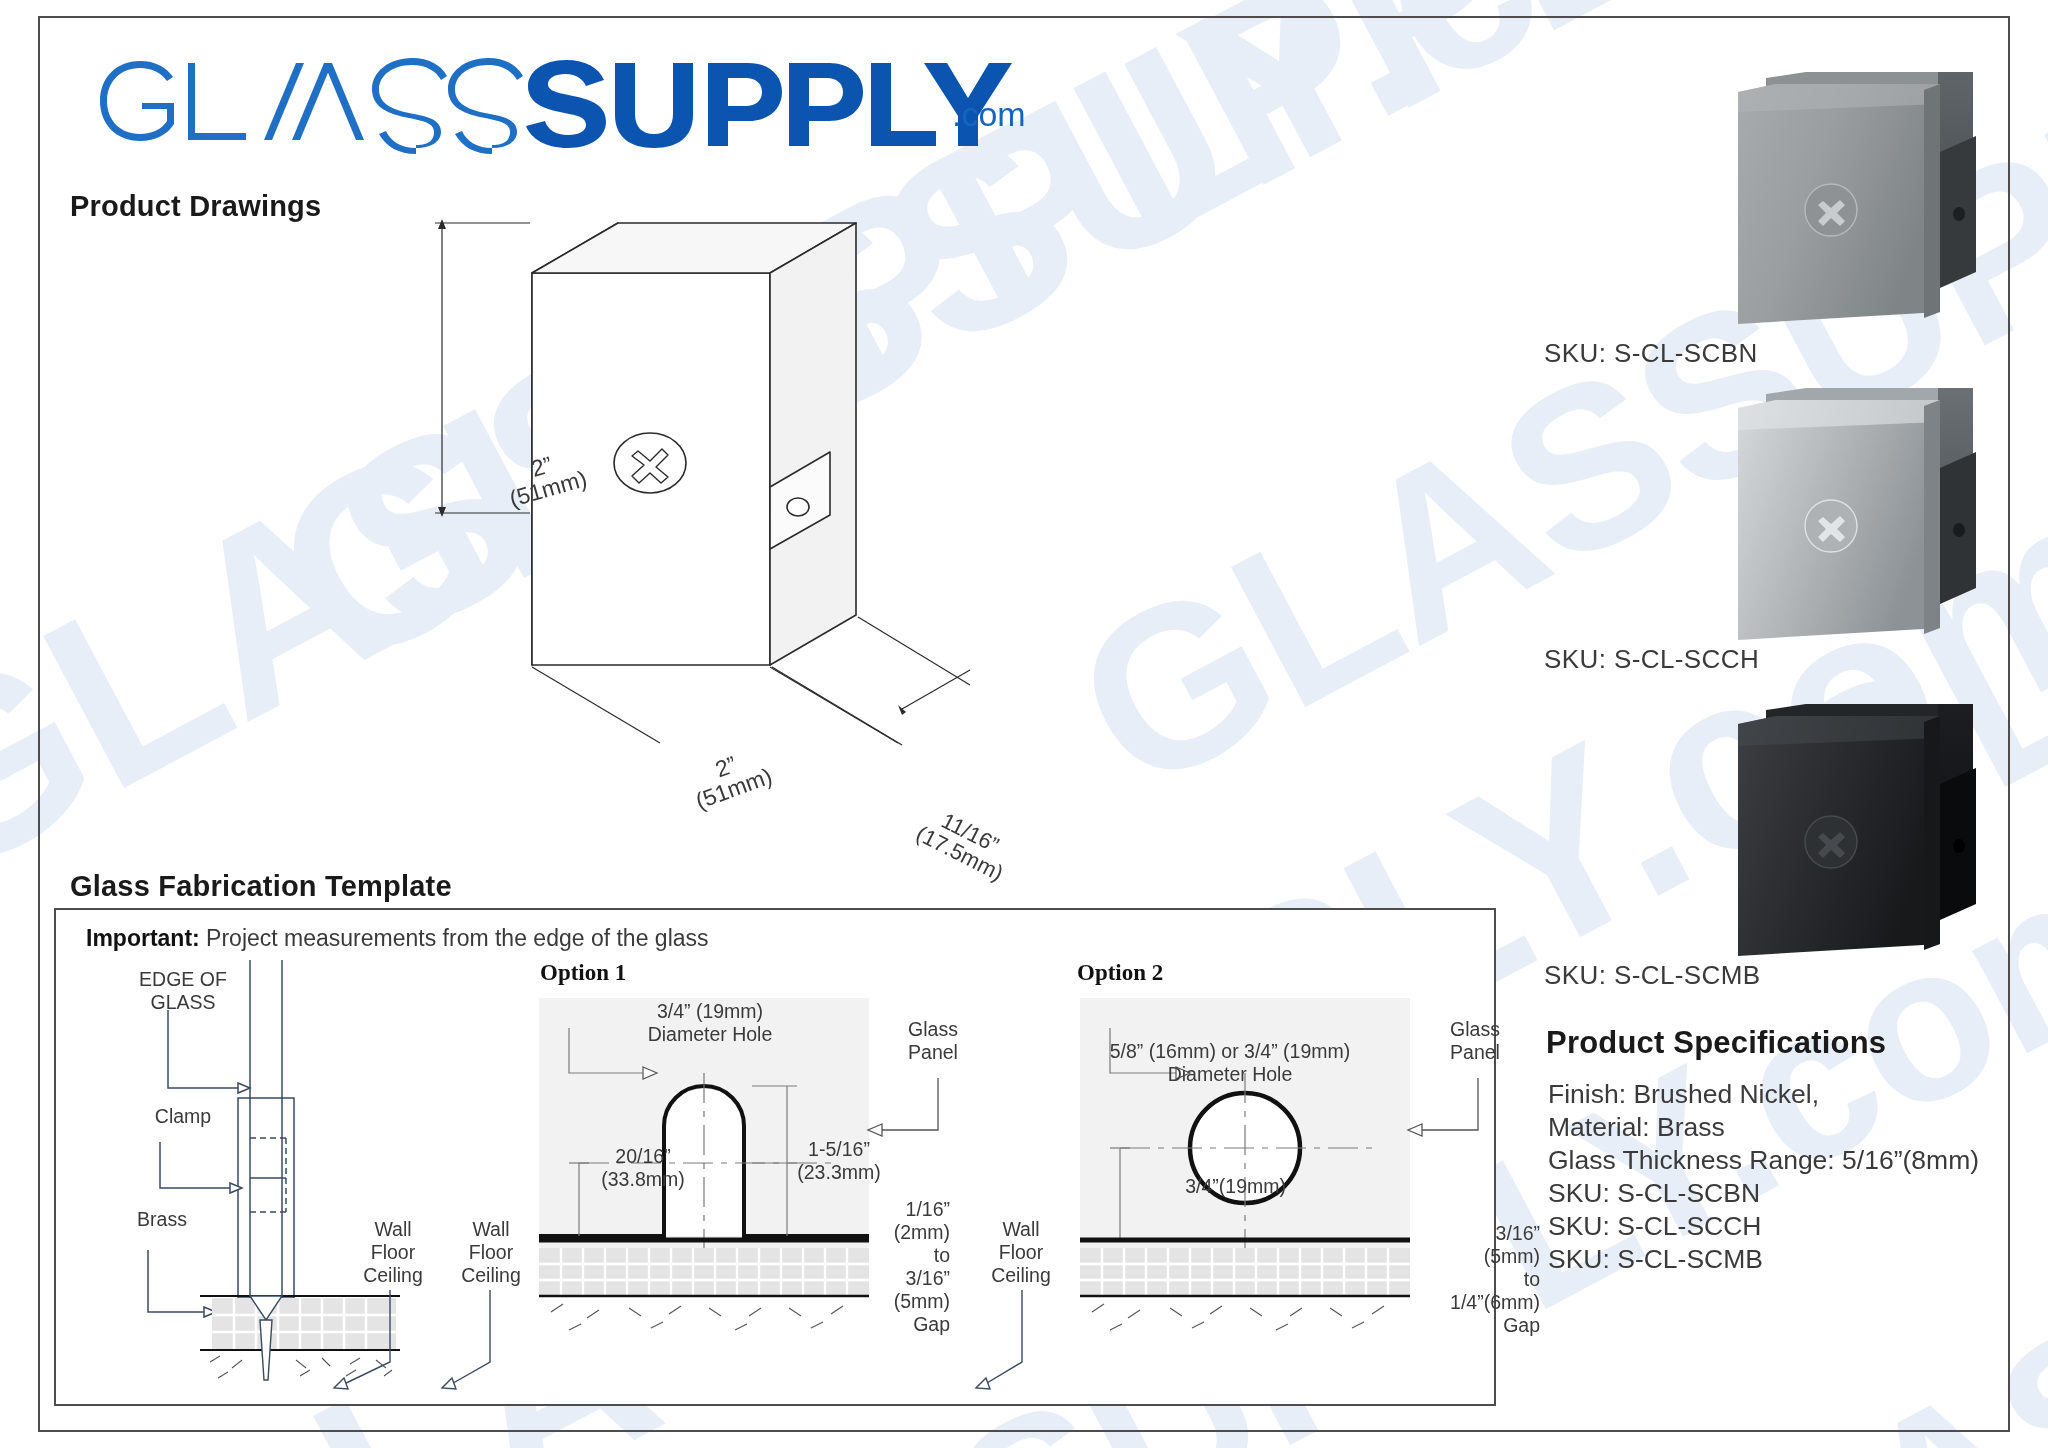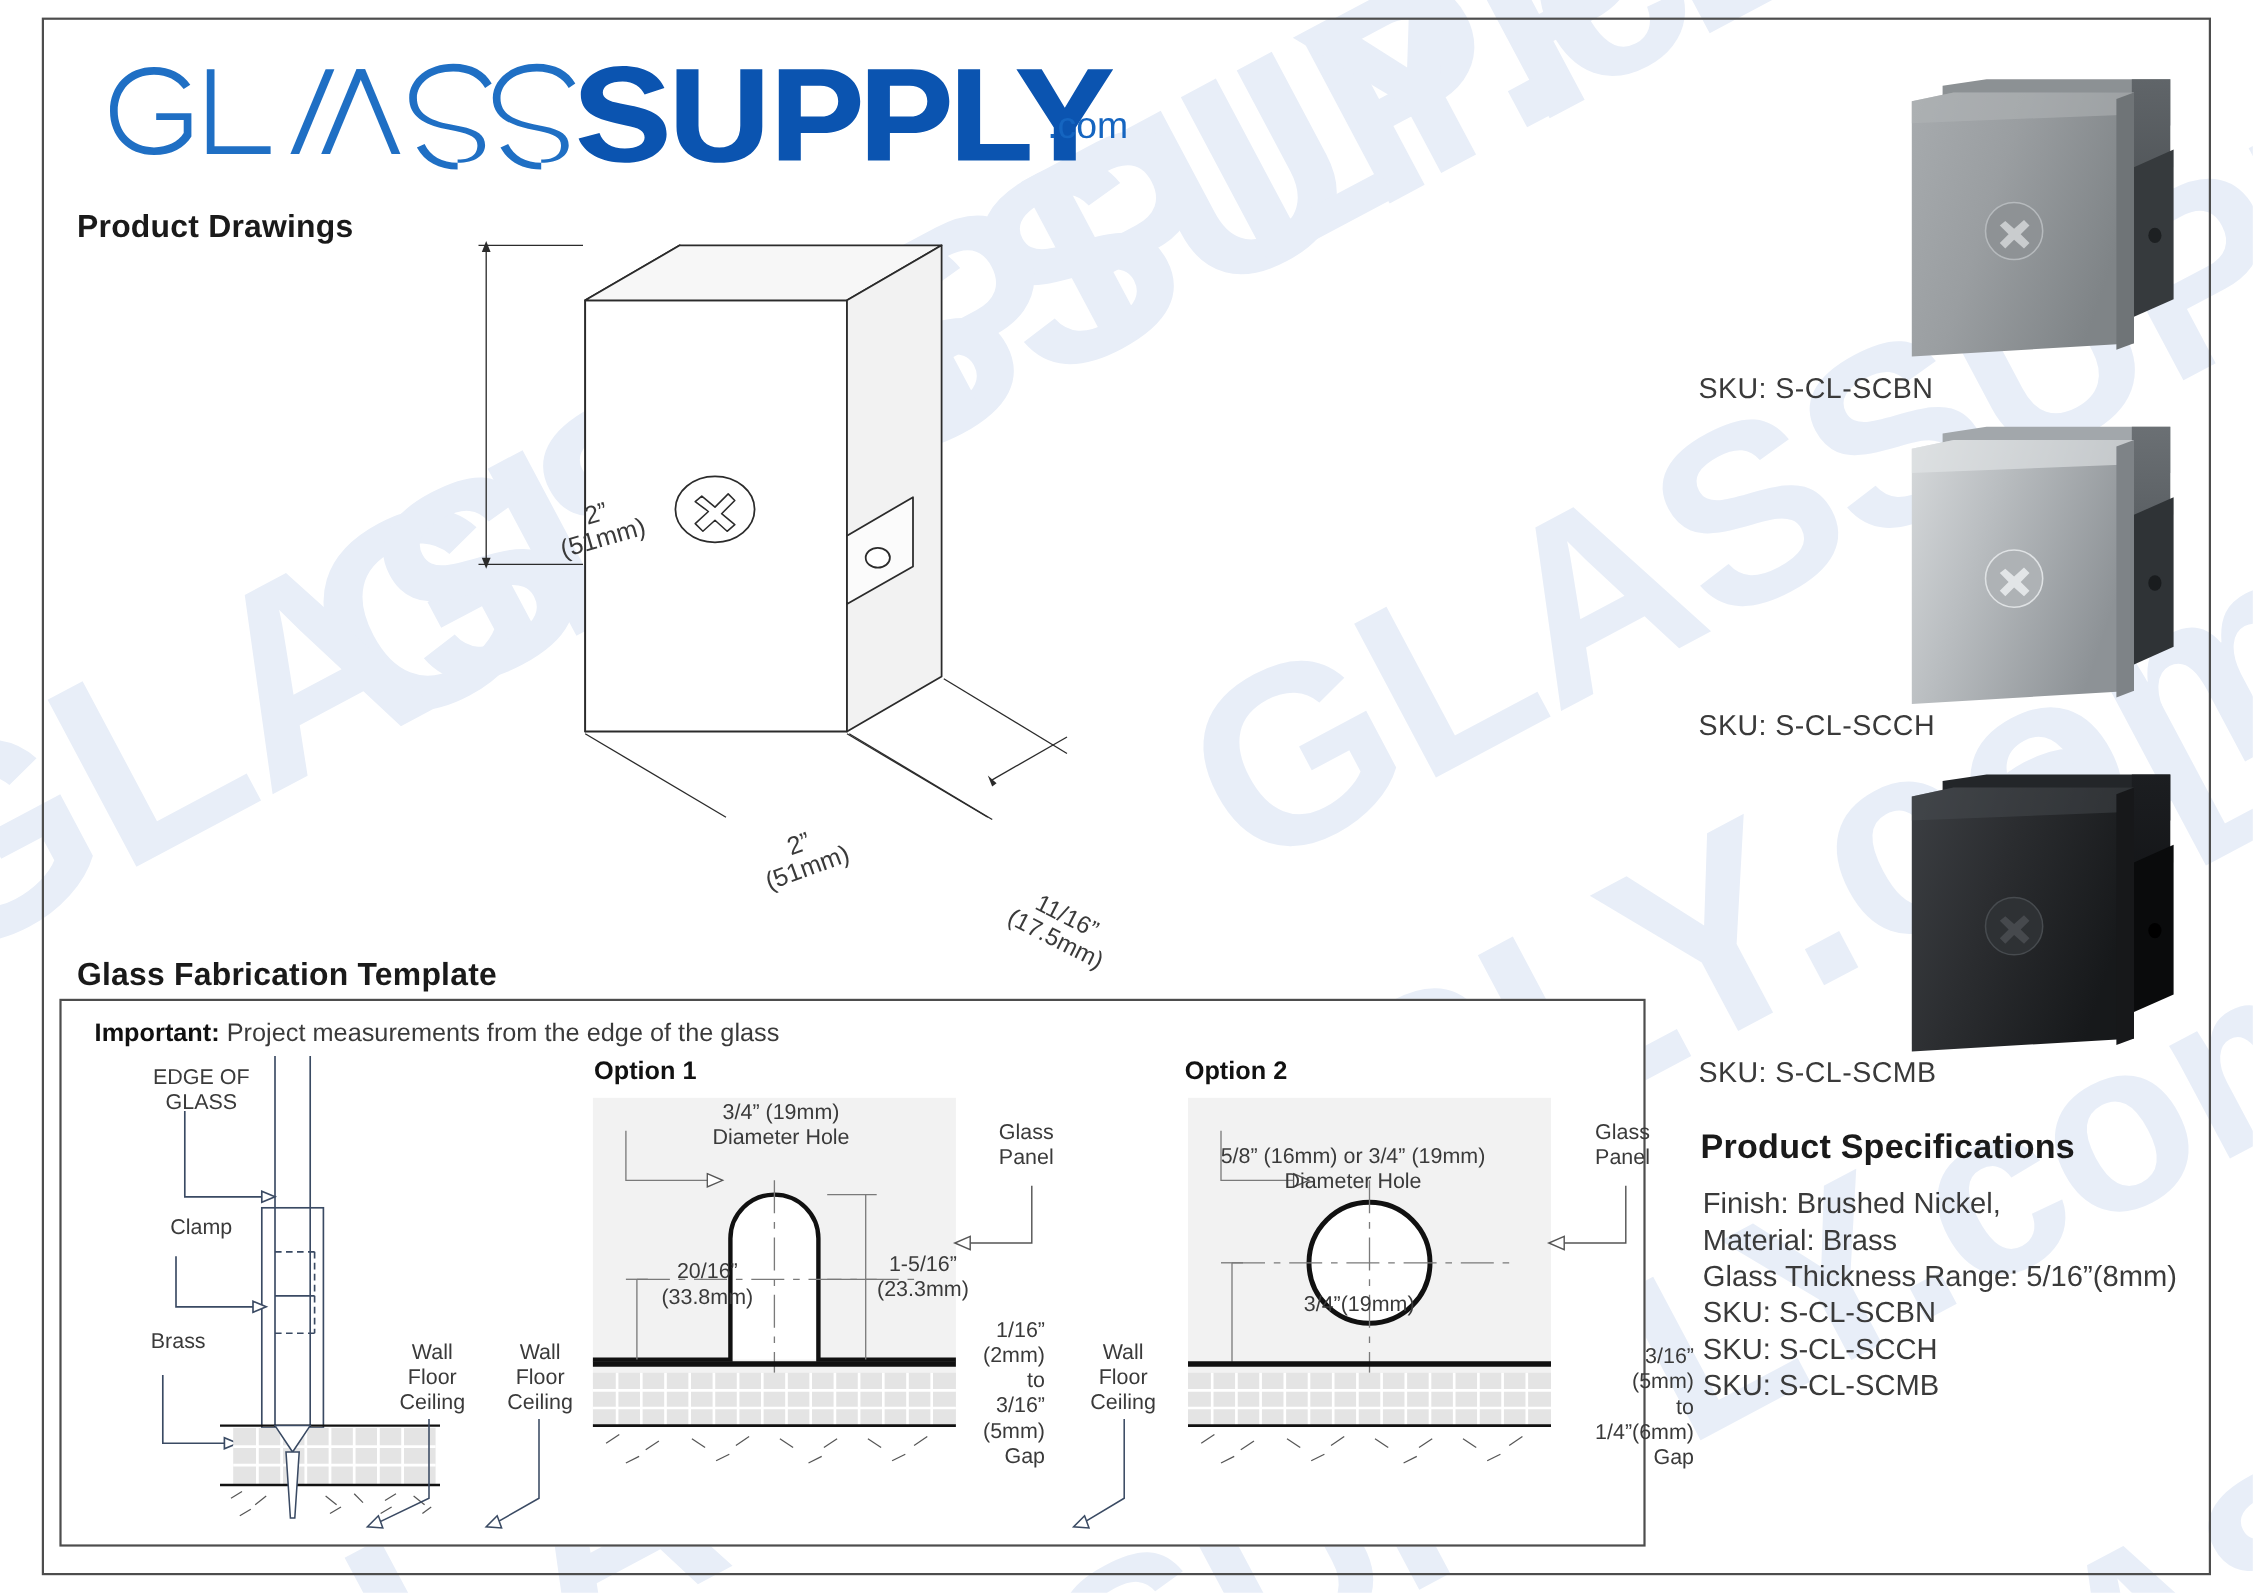--- a/index.html
+++ b/index.html
@@ -91,21 +91,21 @@
     z-index: 4;
   }
   #gft-important {
     position: absolute; left: 86px; top: 925px; z-index: 7;
     font-size: 23px; color: #3a3a3a;
   }
   #gft-important b { color: #111; font-weight: 700; }
 
   .opt-title {
     position: absolute; z-index: 7;
-    font-size: 23px; font-weight: 700; color: #111;
+    font-size: 23px; font-weight: 700; color: #111; font-family: Liberation Serif, serif;
   }
   #opt1-title { left: 540px; top: 960px; }
   #opt2-title { left: 1077px; top: 960px; }
 
   .tiny {
     position: absolute; z-index: 8;
     font-size: 19.5px; line-height: 23px; color: #3a3a3a;
     text-align: center;
   }
   .tiny.left { text-align: right; }

